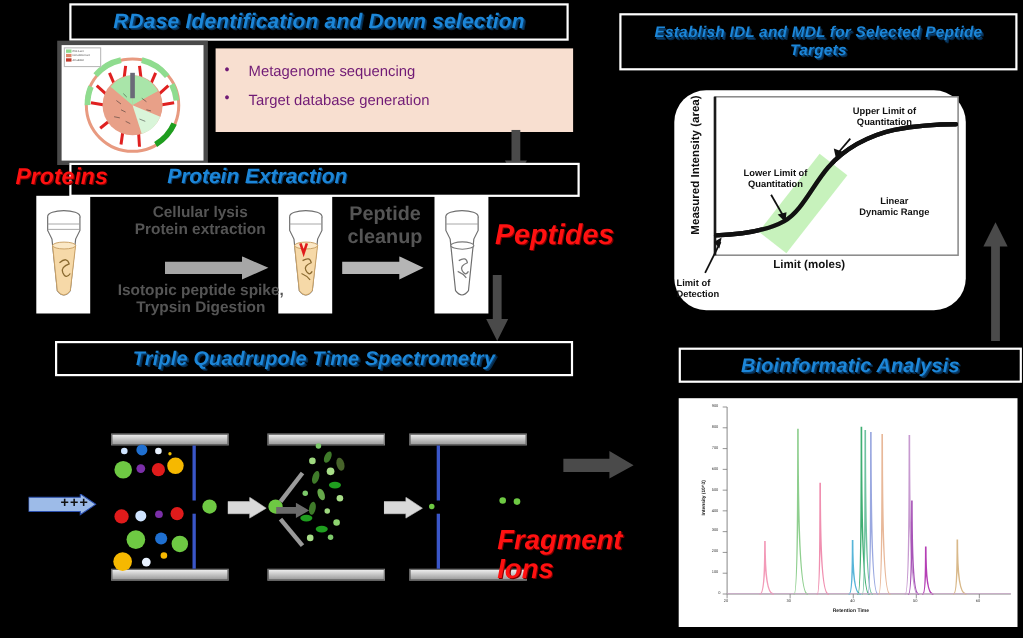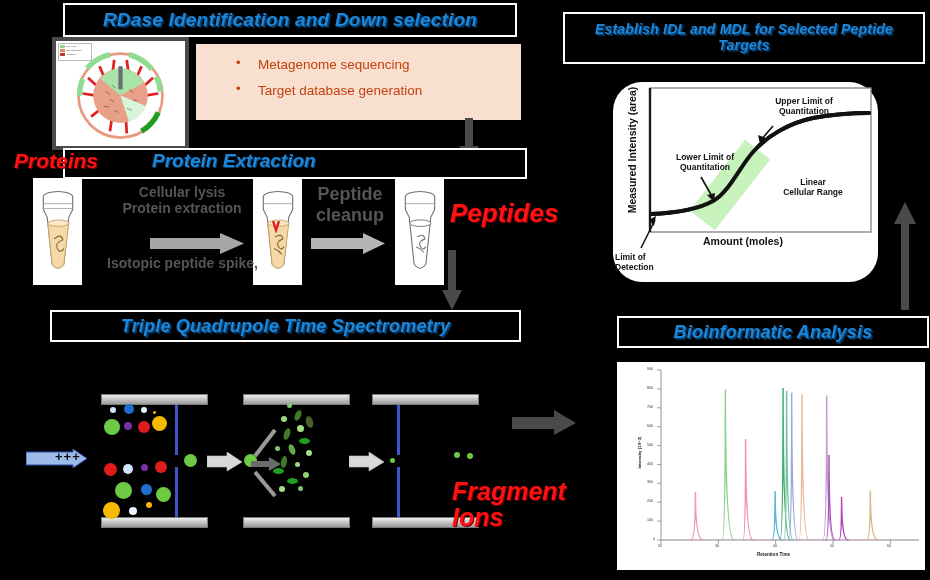--- a/index.html
+++ b/index.html
@@ -11,22 +11,22 @@
   .titlebox{
     position:absolute;background:#000;border:2px solid #ffffff;
     display:flex;align-items:center;justify-content:center;text-align:center;
     color:#1c86d8;font-weight:bold;font-style:italic;letter-spacing:.2px;
     text-shadow:1px 1px 0 #0a3f6e, 2px 2px 0 #062a4a;
     line-height:1.12;
   }
 
   
   .bullets{
-    position:absolute;background:#f8dfd0;color:#c2410c;
-    font-size:13.5px;line-height:1.9;padding:8px 10px 8px 36px;
+    position:absolute;background:#f8dfd0;color:#701a75;
+    font-size:13.5px;line-height:1.9;padding:8px 10px 8px 4px;
     box-sizing:border-box;
   }
   .bullets ul{margin:0;padding-left:26px;list-style:none;}
   .bullets li{position:relative;}
   .bullets li:before{content:"•";position:absolute;left:-22px;top:-1px;font-size:13px;}
 
   
   .genome-frame{position:absolute;background:#4a4a4a;padding:4px;box-sizing:border-box;}
   .genome-inner{width:100%;height:100%;background:#fff;position:relative;overflow:hidden;}
   .genome-legend{position:absolute;left:2px;top:2px;width:32px;height:16px;background:#fff;
@@ -180,20 +180,21 @@
 
 <div class="graylbl" style="left:97px;top:184px;width:170px;font-size:14px;">
   <div>Cellular lysis</div>
   <div>Protein extraction</div>
 </div>
 <svg class="abs" style="left:150px;top:233px;width:96px;height:22px;">
   <polygon points="0,5 70,5 70,0 94,10.5 70,21 70,16 0,16" fill="#a6a6a6"></polygon>
 </svg>
 <div class="graylbl" style="left:85px;top:255px;width:195px;font-size:14px;">
   <div>Isotopic peptide spike,</div>
+  <div>Trypsin Digestion</div>
 </div>
 <div class="graylbl" style="left:305px;top:184px;width:90px;font-size:18px;">
   <div>Peptide</div>
   <div>cleanup</div>
 </div>
 <svg class="abs" style="left:311px;top:233px;width:76px;height:22px;">
   <polygon points="0,5 52,5 52,0 74,10.5 52,21 52,16 0,16" fill="#b5b5b5"></polygon>
 </svg>
 
 <div class="redlbl" style="left:450px;top:198px;font-size:26px;">
@@ -331,27 +332,27 @@
   <div class="cal-note" style="left:143px;top:14px;width:96px;">
     <div>Upper Limit of</div>
     <div>Quantitation</div>
   </div>
   <div class="cal-note" style="left:46px;top:70px;width:92px;">
     <div>Lower Limit of</div>
     <div>Quantitation</div>
   </div>
   <div class="cal-note" style="left:156px;top:95px;width:88px;">
     <div>Linear</div>
-    <div>Cellular Range</div>
+    <div>Dynamic Range</div>
   </div>
   <div class="cal-note" style="left:2px;top:170px;width:66px;text-align:left;">
     <div>Limit of</div>
     <div>Detection</div>
   </div>
-  <div style="position:absolute;left:90px;top:153px;font-size:10.5px;font-weight:bold;color:#111;">Amount (moles)</div>
+  <div style="position:absolute;left:90px;top:153px;font-size:10.5px;font-weight:bold;color:#111;">Limit (moles)</div>
   <div style="position:absolute;left:-56px;top:62px;width:150px;font-size:10.5px;font-weight:bold;color:#111;
               transform:rotate(-90deg);text-align:center;">Measured Intensity (area)</div>
 </div>
 
 <svg class="abs" style="left:891px;top:200px;width:28px;height:110px;">
   <rect x="10" y="20" width="8" height="90" fill="#4a4a4a"></rect>
   <polygon points="3,24 25,24 14,2" fill="#4a4a4a"></polygon>
 </svg>
 
 <div class="chrom" style="left:617px;top:362px;width:308px;height:208px;">

